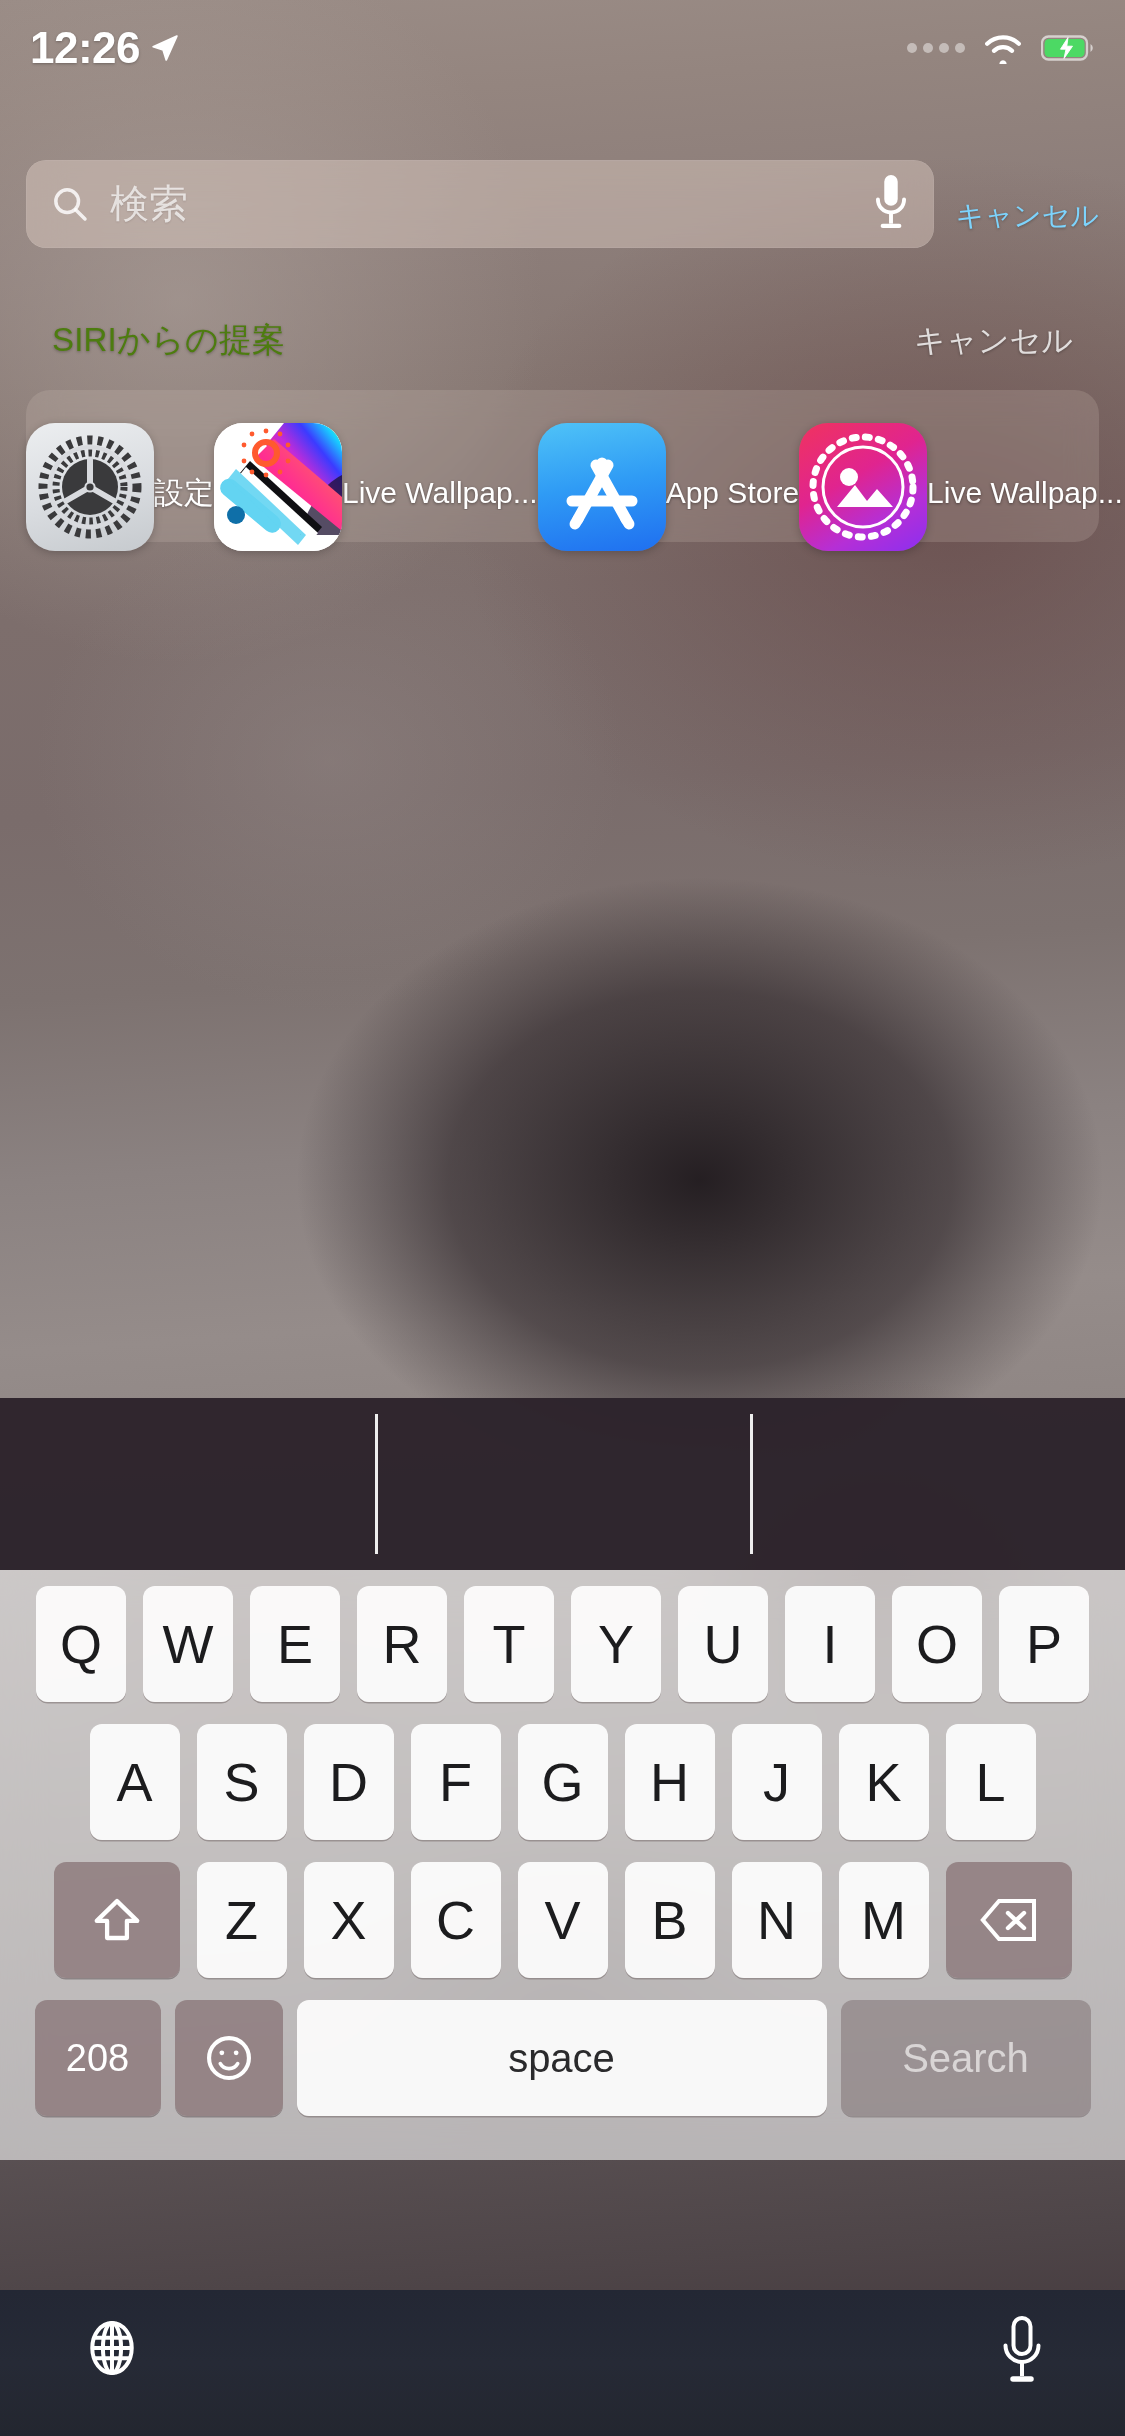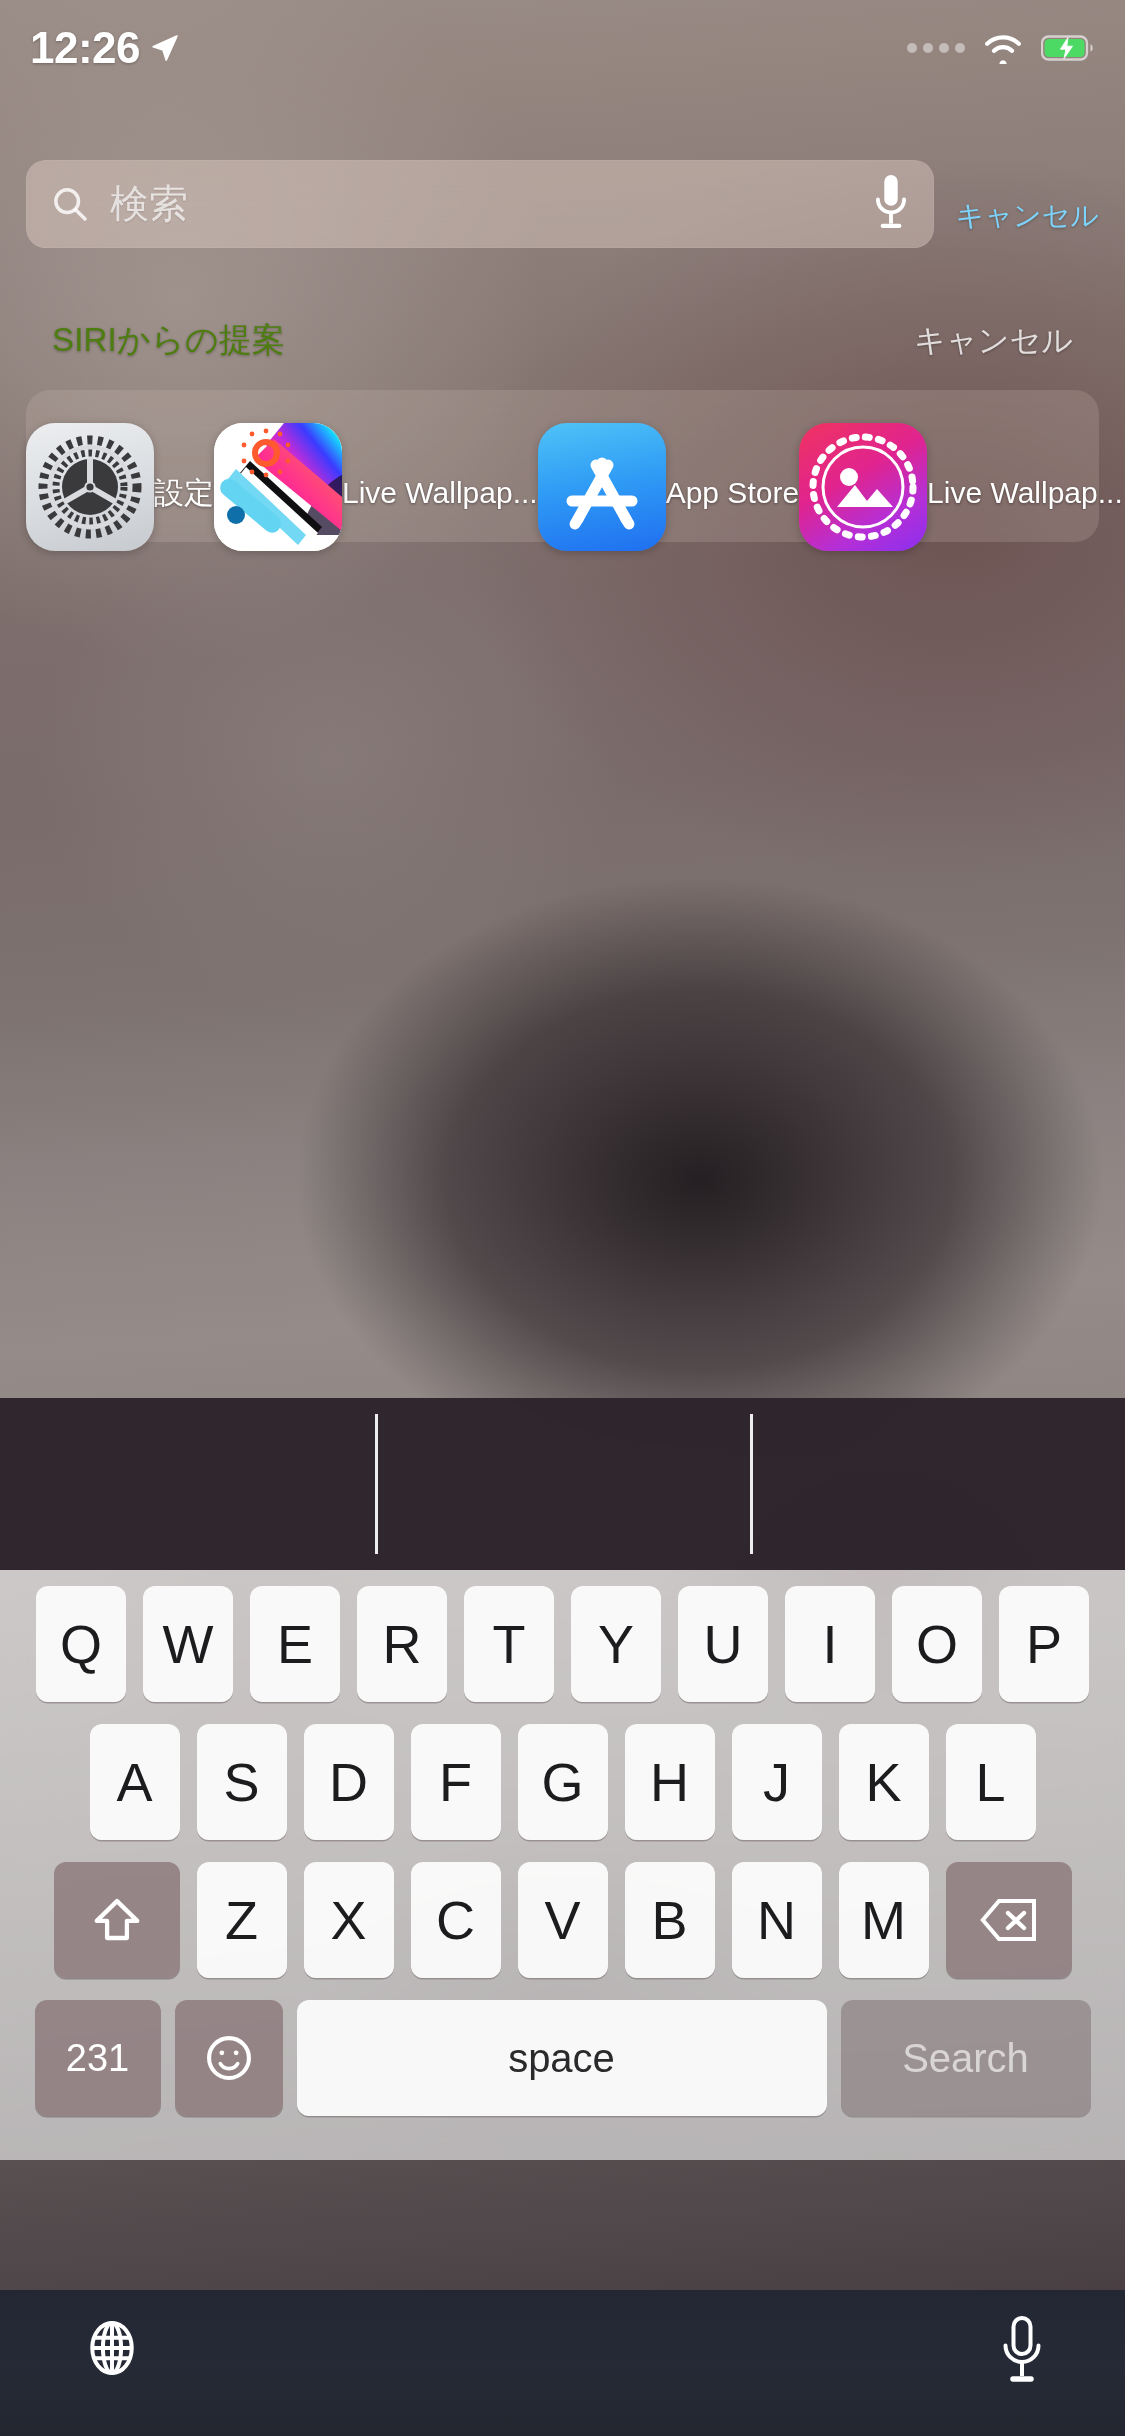--- a/index.html
+++ b/index.html
@@ -400,21 +400,21 @@
       <div class="key mod del">
         <svg width="58" height="46" viewBox="0 0 29 23">
           <path d="M9.5 2 L27 2 L27 21 L9.5 21 L1.4 11.5 Z" fill="none" stroke="#fff" stroke-width="2"></path>
           <line x1="14" y1="8" x2="22" y2="15.5" stroke="#fff" stroke-width="2.2" stroke-linecap="round"></line>
           <line x1="22" y1="8" x2="14" y2="15.5" stroke="#fff" stroke-width="2.2" stroke-linecap="round"></line>
         </svg>
       </div>
     </div>
 
     <div class="kb-row r4">
-      <div class="key mod num">231</div>
+      <div class="key mod num">208</div>
       <div class="key mod emoji">
         <svg width="52" height="52" viewBox="0 0 24 24">
           <circle cx="12" cy="12" r="9.2" fill="none" stroke="#fff" stroke-width="1.9"></circle>
           <circle cx="8.7" cy="9.6" r="1.1" fill="#fff"></circle>
           <circle cx="15.3" cy="9.6" r="1.1" fill="#fff"></circle>
           <path d="M8 14.6 a4.6 4.6 0 0 0 8 0" fill="none" stroke="#fff" stroke-width="1.7" stroke-linecap="round"></path>
         </svg>
       </div>
       <div class="key space">space</div>
       <div class="key search-key">Search</div>

